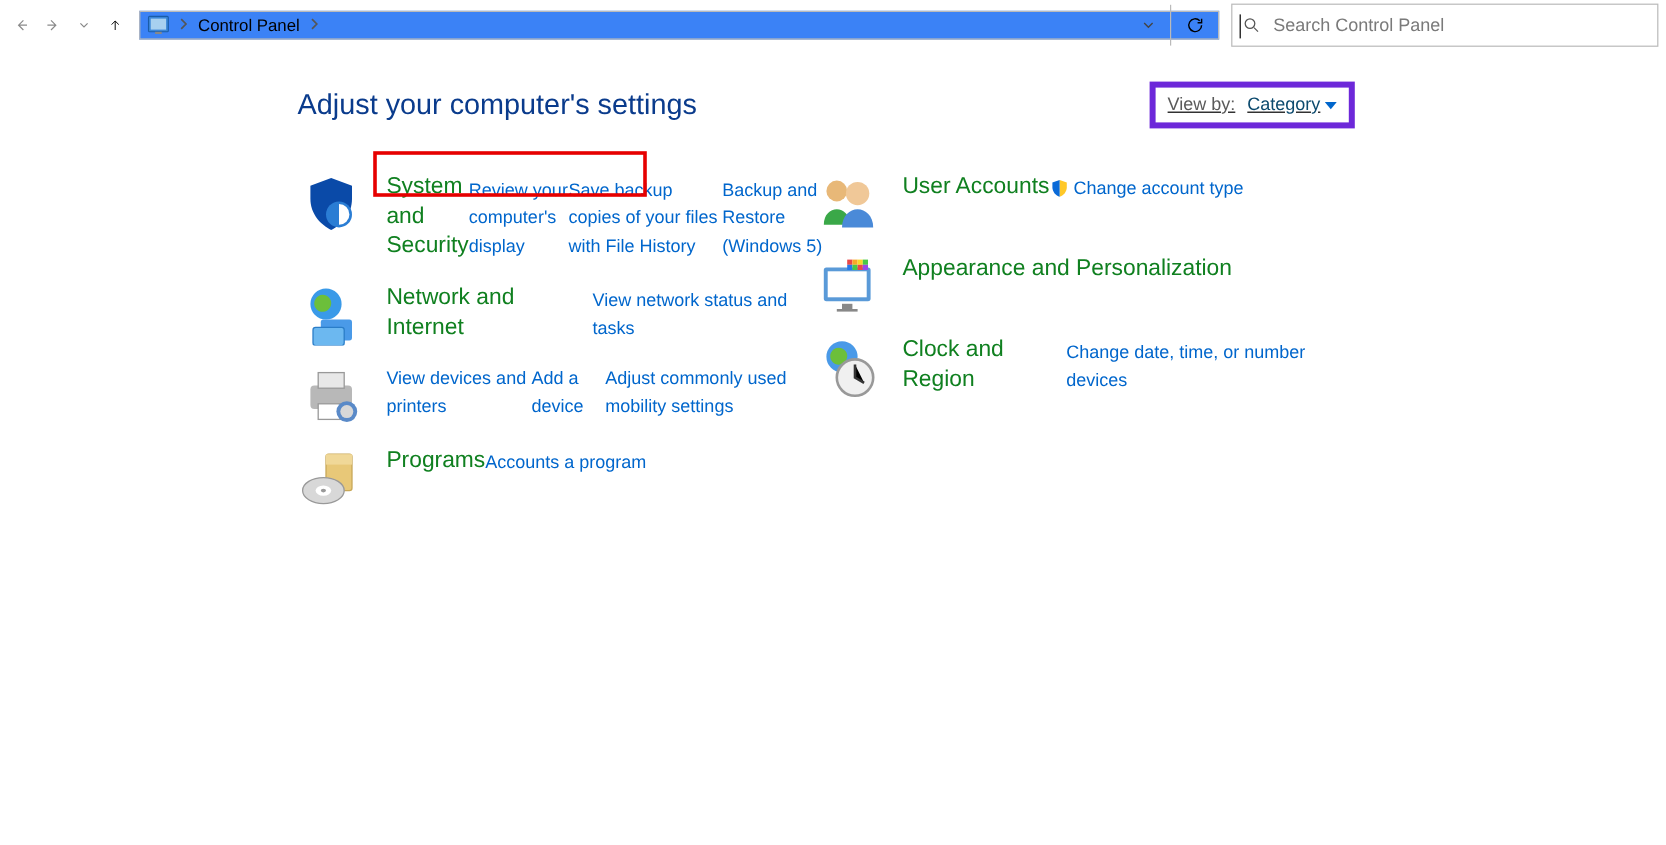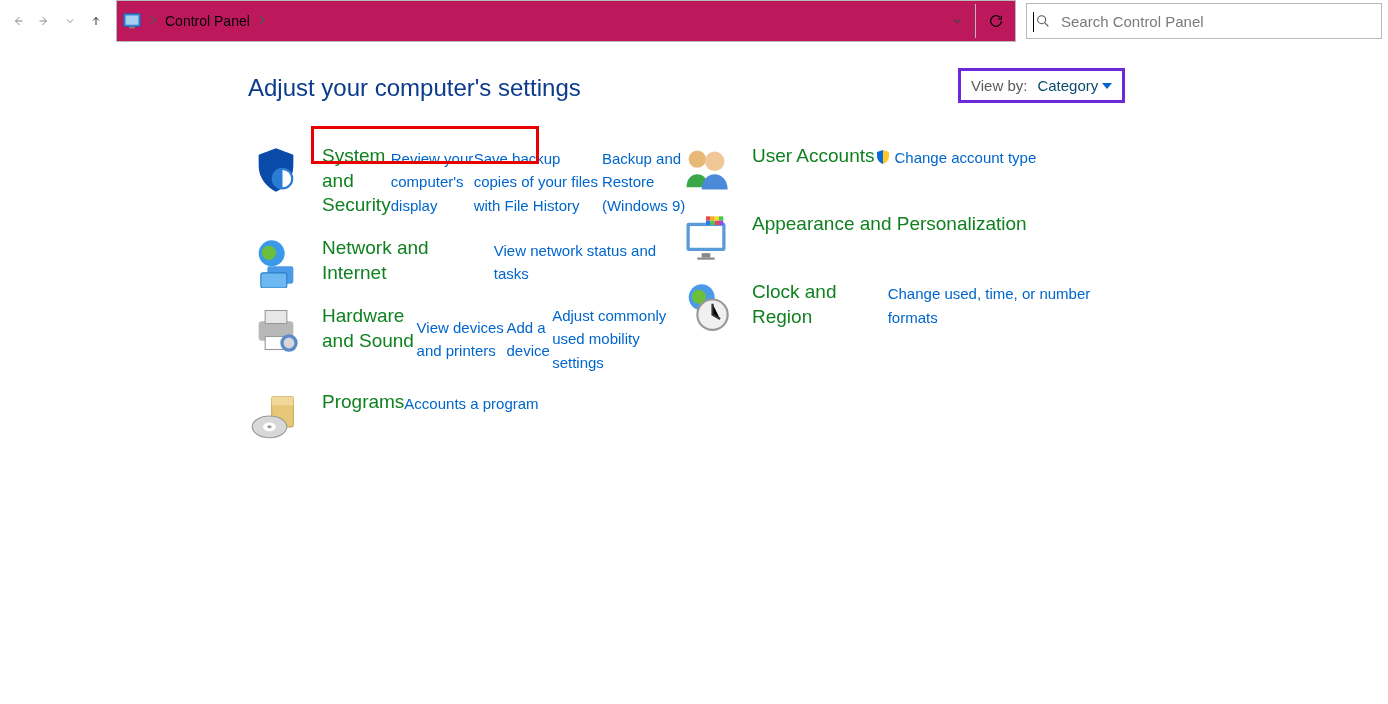--- a/index.html
+++ b/index.html
@@ -1,34 +1,34 @@
 <!DOCTYPE html>
 <html><head>
 <meta charset="utf-8">
 <style>
   * { box-sizing: border-box; }
   html, body { margin: 0; padding: 0; font-family: "Segoe UI", Tahoma, sans-serif; font-size: 14px; color: #000; background: #fff; width: 1388px; height: 704px; overflow: hidden; }
   .toolbar { display: flex; align-items: center; height: 42px; padding: 2px 6px; gap: 2px; }
   .nav-btn { width: 24px; height: 24px; display: flex; align-items: center; justify-content: center; color: #8a8a8a; background: transparent; border: none; cursor: default; }
   .nav-btn.active { color: #000; cursor: pointer; }
   .nav-btn svg { width: 16px; height: 16px; }
-  .addrbar { flex: 1; display: flex; align-items: center; border: 1px solid #bababa; height: 42px; margin-left: 6px; background: #be185d; position: relative; }
+  .addrbar { flex: 1; display: flex; align-items: center; border: 1px solid #bababa; height: 24px; margin-left: 6px; background: #3b82f6; position: relative; }
   .addr-icon { width: 22px; height: 22px; margin-left: 4px; display: flex; align-items: center; justify-content: center; }
   .addr-sep { color: #5a5a5a; padding: 0 6px; font-size: 12px; }
   .addr-item { padding: 2px 2px; color: #000; cursor: pointer; }
   .addr-spacer { flex: 1; }
   .addr-drop { width: 36px; height: 34px; display: flex; align-items: center; justify-content: center; color: #444; cursor: pointer; }
   .addr-refresh { width: 40px; height: 34px; display: flex; align-items: center; justify-content: center; border-left: 1px solid #bababa; cursor: pointer; }
   .searchbox { width: 356px; height: 36px; border: 1px solid #bababa; margin-left: 8px; display: flex; align-items: center; padding: 0 8px; background: #fff; position: relative; }
   .searchbox svg { width: 16px; height: 16px; color: #555; }
   .searchbox input { border: none; outline: none; flex: 1; margin-left: 8px; font-size: 15px; background: transparent; }
   .searchbox input::placeholder { color: #7a7a7a; }
   .content { position: relative; padding: 40px 0 0 0; }
   .heading { position: absolute; left: 248px; top: 32px; color: #0a3b8c; font-size: 24px; }
-  .viewby-wrap { position: absolute; left: 958px; top: 26px; border: 3px solid #6d28d9; padding: 6px 10px 6px 10px; display: flex; align-items: flex-start; gap: 10px; }
+  .viewby-wrap { position: absolute; left: 958px; top: 26px; border: 5px solid #6d28d9; padding: 6px 10px 6px 10px; display: flex; align-items: flex-start; gap: 10px; text-decoration: underline; }
   .viewby-label { color: #5a5a5a; font-size: 15px; }
   .viewby-value { color: #0c4a6e; font-size: 15px; cursor: pointer; display: inline-flex; align-items: center; gap: 4px; }
   .viewby-value svg { width: 10px; height: 10px; }
   .cols { display: flex; padding-top: 62px; }
   .col { width: 440px; }
   .col.left { margin-left: 250px; }
   .col.right { margin-left: -10px; }
   .cat { display: flex; align-items: flex-start; margin-bottom: 16px; }
   .cat-icon { width: 52px; height: 52px; margin-right: 20px; display: flex; align-items: center; justify-content: center; flex-shrink: 0; }
   .cat-body { display: flex; flex-direction: row; }
@@ -129,21 +129,21 @@
           <svg viewBox="0 0 48 48">
               <path fill="#0a4aa8" d="M24 4l16 6v10c0 12-8 20-16 24C16 40 8 32 8 20V10z"></path>
               <circle cx="30" cy="32" r="10" fill="#2a7dd4"></circle>
               <path fill="#fff" d="M30 24a8 8 0 0 1 0 16z"></path>
             </svg>
         </div>
         <div class="cat-body">
           <a class="cat-title">System and Security</a>
           <a class="cat-link">Review your computer's display</a>
           <a class="cat-link">Save backup copies of your files with File History</a>
-          <a class="cat-link">Backup and Restore (Windows 9)</a>
+          <a class="cat-link">Backup and Restore (Windows 5)</a>
         </div>
       </div>
 
       <div class="cat">
         <div class="cat-icon">
           <svg viewBox="0 0 48 48">
               <circle cx="20" cy="16" r="12" fill="#3a9ae8"></circle>
               <path fill="#2a7dc8" d="M20 4a12 12 0 0 1 0 24 12 12 0 0 0 0-24z"></path>
               <path fill="#6cbf3a" d="M14 10c3-2 7-1 9 2s1 7-2 9-7 1-9-2-1-7 2-9z"></path>
               <rect x="16" y="28" width="24" height="16" rx="2" fill="#4a9ae8"></rect>
@@ -160,21 +160,20 @@
         <div class="cat-icon">
           <svg viewBox="0 0 48 48">
               <rect x="8" y="16" width="32" height="18" rx="3" fill="#b8b8b8"></rect>
               <rect x="14" y="6" width="20" height="12" fill="#e8e8e8" stroke="#999"></rect>
               <rect x="14" y="30" width="20" height="12" fill="#fff" stroke="#999"></rect>
               <circle cx="36" cy="36" r="8" fill="#5a8ac8"></circle>
               <circle cx="36" cy="36" r="5" fill="#d8d8d8"></circle>
             </svg>
         </div>
         <div class="cat-body">
-          <a class="cat-title">Hardware and Sound</a>
           <a class="cat-link">View devices and printers</a>
           <a class="cat-link">Add a device</a>
           <a class="cat-link">Adjust commonly used mobility settings</a>
         </div>
       </div>
 
       <div class="cat">
         <div class="cat-icon">
           <svg viewBox="0 0 48 48">
               <rect x="20" y="6" width="20" height="28" rx="2" fill="#e8c878" stroke="#c8a858"></rect>
@@ -241,20 +240,20 @@
         <div class="cat-icon">
           <svg viewBox="0 0 48 48">
               <circle cx="20" cy="16" r="12" fill="#4a9ae8"></circle>
               <path fill="#6cbf3a" d="M14 10c3-2 7-1 9 2s1 7-2 9-7 1-9-2-1-7 2-9z"></path>
               <circle cx="30" cy="32" r="14" fill="#f0f0f0" stroke="#999" stroke-width="2"></circle>
               <path stroke="#333" stroke-width="2" d="M30 22v10l7 4"></path>
             </svg>
         </div>
         <div class="cat-body">
           <a class="cat-title">Clock and Region</a>
-          <a class="cat-link">Change used, time, or number formats</a>
+          <a class="cat-link">Change date, time, or number devices</a>
         </div>
       </div>
 
 
     </div>
   </div>
 </div>
 
 </body></html>

